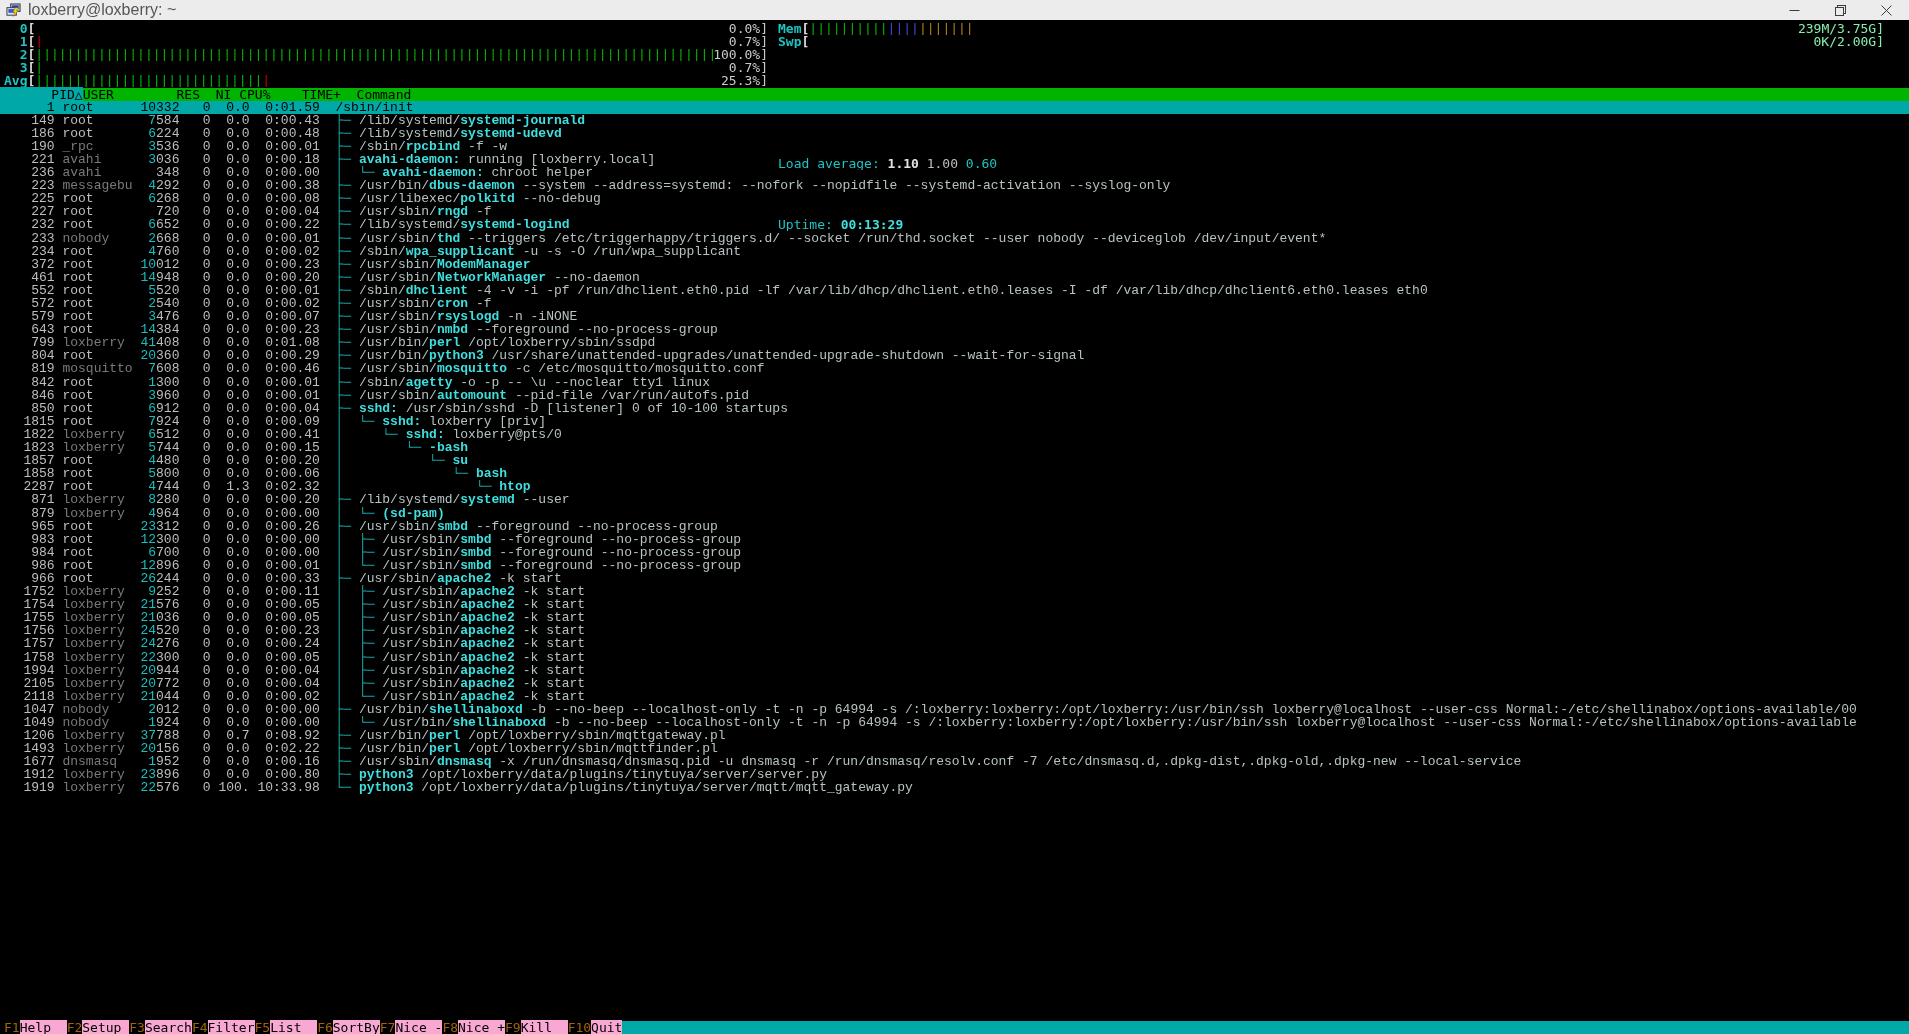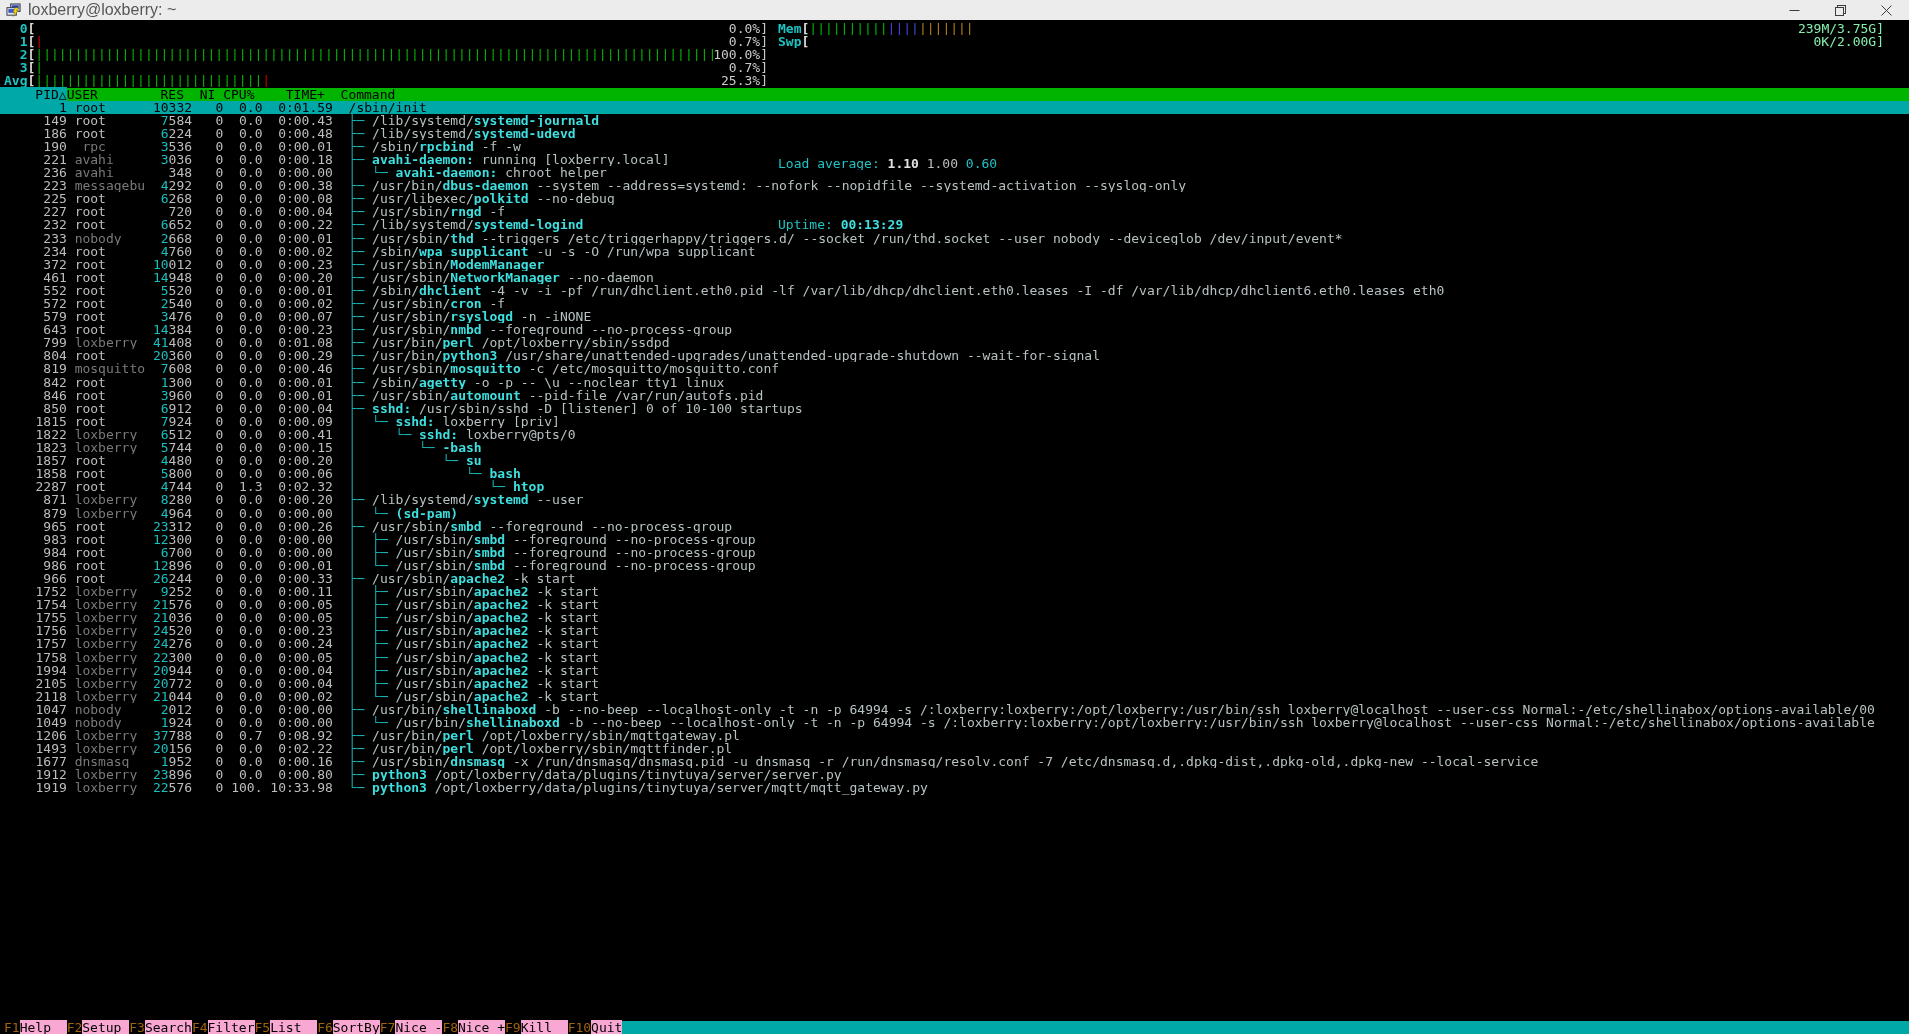--- a/index.html
+++ b/index.html
@@ -25,23 +25,23 @@
   .mbar{flex:1;min-width:0;overflow:hidden;white-space:pre;}
   .mval{color:#c9c9c9;}
   .mval.dim{color:#86efac;}
   .tick-green{color:#00b400}.tick-red{color:#c80000}.tick-blue{color:#4545d8}.tick-yellow{color:#b08018}
   .tline{height:13.1px;line-height:13.1px;white-space:pre;overflow:hidden;margin-top:48px;}
   .tpart-label{color:#1fc3c3}.tpart-white{color:#e2e2e2;font-weight:bold}
   .tpart-green{color:#00c000}.tpart-gray{color:#bebebe}.tpart-bcyan{color:#3fdfdf;font-weight:bold}
   
   .thead{position:absolute;top:67.5px;left:0;right:0;height:13.1px;line-height:13.1px;
          background:#00b400;color:#000;white-space:pre;}
-  .th-pid{background:#00a8a8;padding-left:4px;}
+  .th-pid{background:#00a8a8;padding-left:20px;}
   .rows{position:absolute;top:80.6px;left:0;right:0;}
-  .prow{height:13.1px;line-height:13.1px;white-space:pre;overflow:hidden;padding-left:12px;}
+  .prow{height:13.1px;line-height:13.1px;white-space:pre;overflow:hidden;padding-left:0;font-family:Liberation Mono, monospace;}
   .prow.sel{background:#00a8a8;}
   .prow.sel span{color:#000 !important;font-weight:normal !important;}
   .c-pid{color:#bebebe}
   .c-user{color:#bebebe}.c-user.dim{color:#7a7a7a}
   .c-reshi{color:#19bfbf}.c-res{color:#bebebe}
   .c-num{color:#bebebe}
   .c-tree{color:#18afaf}
   .c-path{color:#b7c2c2}
   .c-base{color:#3fdfdf;font-weight:bold}
   .c-args{color:#b7c2c2}

